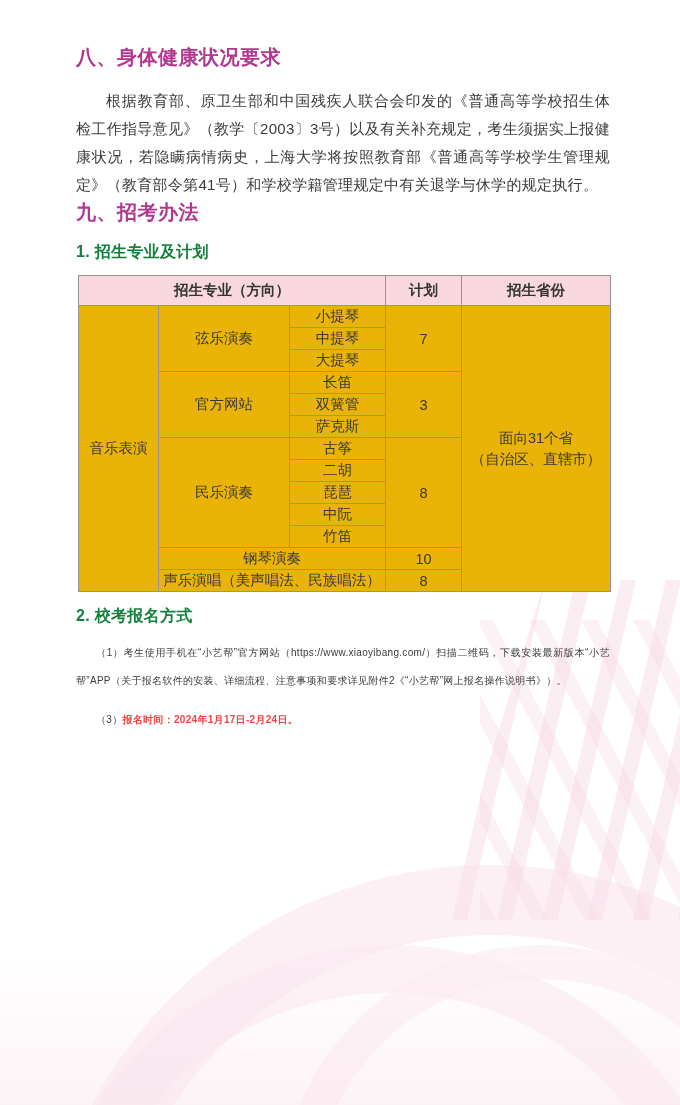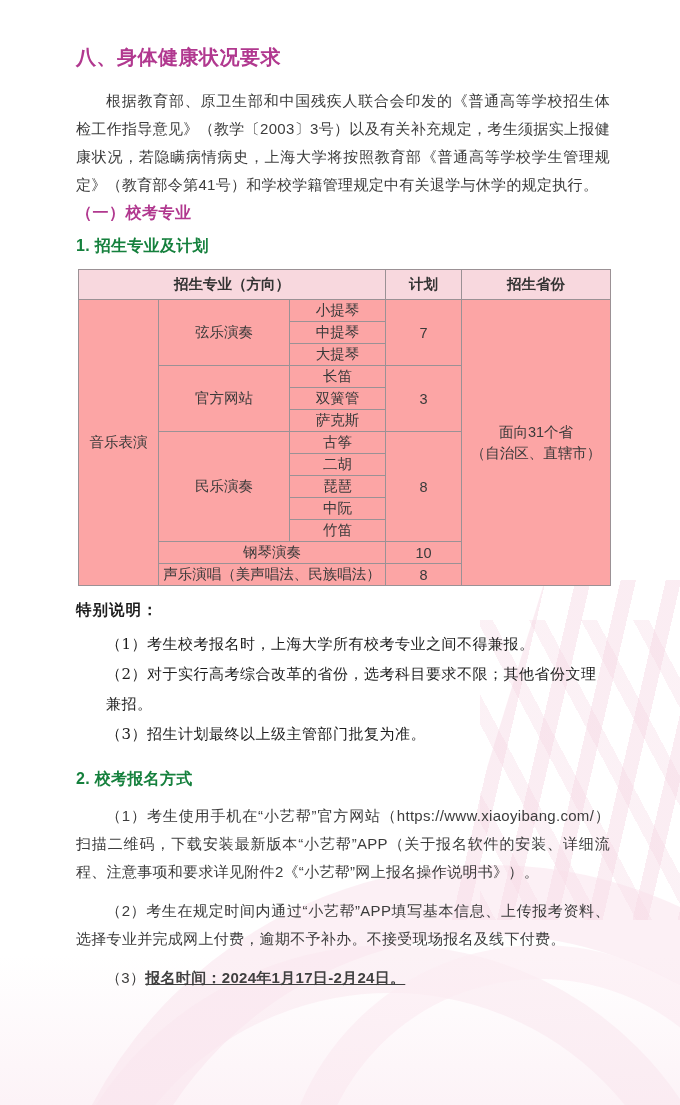--- a/index.html
+++ b/index.html
@@ -67,52 +67,52 @@
     font-size:14.5px; color:#3a3a3a;
     border:1.5px solid #8f8589;
   }
   table.plan th, table.plan td {
     border:1px solid #9b9195; text-align:center; vertical-align:middle;
     padding:1px 2px;
   }
   table.plan th {
     background:#f8d8de; font-weight:700; height:30px; color:#333;margin-left:44px;
   }
-  table.plan td { background:#fca5a5; height:22px; }
+  table.plan td { background:#eab308; height:22px; }
   .province-cell div { line-height:21px; }
   
   .notes { font-family:"DejaVu Serif", serif; color:#1d1d1d; margin-bottom:20px; }
   .notes-title { font-size:15.5px; font-weight:700; letter-spacing:1px; margin-bottom:8px; }
   .notes-item { font-size:15px; line-height:30px; padding-left:2em; letter-spacing:0.5px; }
   
   .apply-para {
-    font-size:15px; line-height:28px; letter-spacing:0.3px;
+    font-size:10px; line-height:28px; letter-spacing:0.3px;
     text-align:justify; text-indent:2em; color:#3c3c3c;
     margin-bottom:11px;
   }
-  .apply-para .b { font-weight:700; color:#404040;text-decoration:underline; }
+  .apply-para .b { font-weight:700; color:#ef4444; }
 </style>
 </head>
 <body>
 
 <div class="page">
 
   <div class="deco stripes1"></div>
   <div class="deco stripes2"></div>
   <div class="deco arc1"></div>
   <div class="deco arc2"></div>
   <div class="deco arc3"></div>
   <div class="deco fade"></div>
 
   <div class="content">
 
     <div class="sec-title">八、身体健康状况要求</div>
     <p class="body-para">根据教育部、原卫生部和中国残疾人联合会印发的《普通高等学校招生体检工作指导意见》（教学〔2003〕3号）以及有关补充规定，考生须据实上报健康状况，若隐瞒病情病史，上海大学将按照教育部《普通高等学校学生管理规定》（教育部令第41号）和学校学籍管理规定中有关退学与休学的规定执行。</p>
 
-    <div class="sub-title">（一）校考专业</div>
+    <div class="sec-title">九、招考办法</div>
     <div class="num-title">1. 招生专业及计划</div>
 
     <table class="plan">
       <colgroup>
         <col style="width:80px">
           <col style="width:131px">
           <col style="width:96px">
           <col style="width:76px">
           <col style="width:149px">
       </colgroup>
@@ -170,28 +170,21 @@
         <td colspan="2">钢琴演奏</td>
         <td>10</td>
       </tr>
       <tr>
         <td colspan="2">声乐演唱（美声唱法、民族唱法）</td>
         <td>8</td>
       </tr>
     </tbody>
       </table>
 
-    <div class="notes">
-      <div class="notes-title">特别说明：</div>
-      <div class="notes-item">（1）考生校考报名时，上海大学所有校考专业之间不得兼报。</div>
-      <div class="notes-item">（2）对于实行高考综合改革的省份，选考科目要求不限；其他省份文理兼招。</div>
-      <div class="notes-item">（3）招生计划最终以上级主管部门批复为准。</div>
-    </div>
 
     <div class="num-title">2. 校考报名方式</div>
 
     <p class="apply-para"><span>（1）</span><span>考生使用手机在“小艺帮”官方网站（https://www.xiaoyibang.com/）扫描二维码，下载安装最新版本“小艺帮”APP（关于报名软件的安装、详细流程、注意事项和要求详见附件2《“小艺帮”网上报名操作说明书》）。</span></p>
-    <p class="apply-para"><span>（2）</span><span>考生在规定时间内通过“小艺帮”APP填写基本信息、上传报考资料、选择专业并完成网上付费，逾期不予补办。不接受现场报名及线下付费。</span></p>
     <p class="apply-para"><span>（3）</span><span class="b">报名时间：2024年1月17日-2月24日。</span></p>
     <p class="apply-para"></p>
 
   </div>
 </div>
 
 </body></html>

